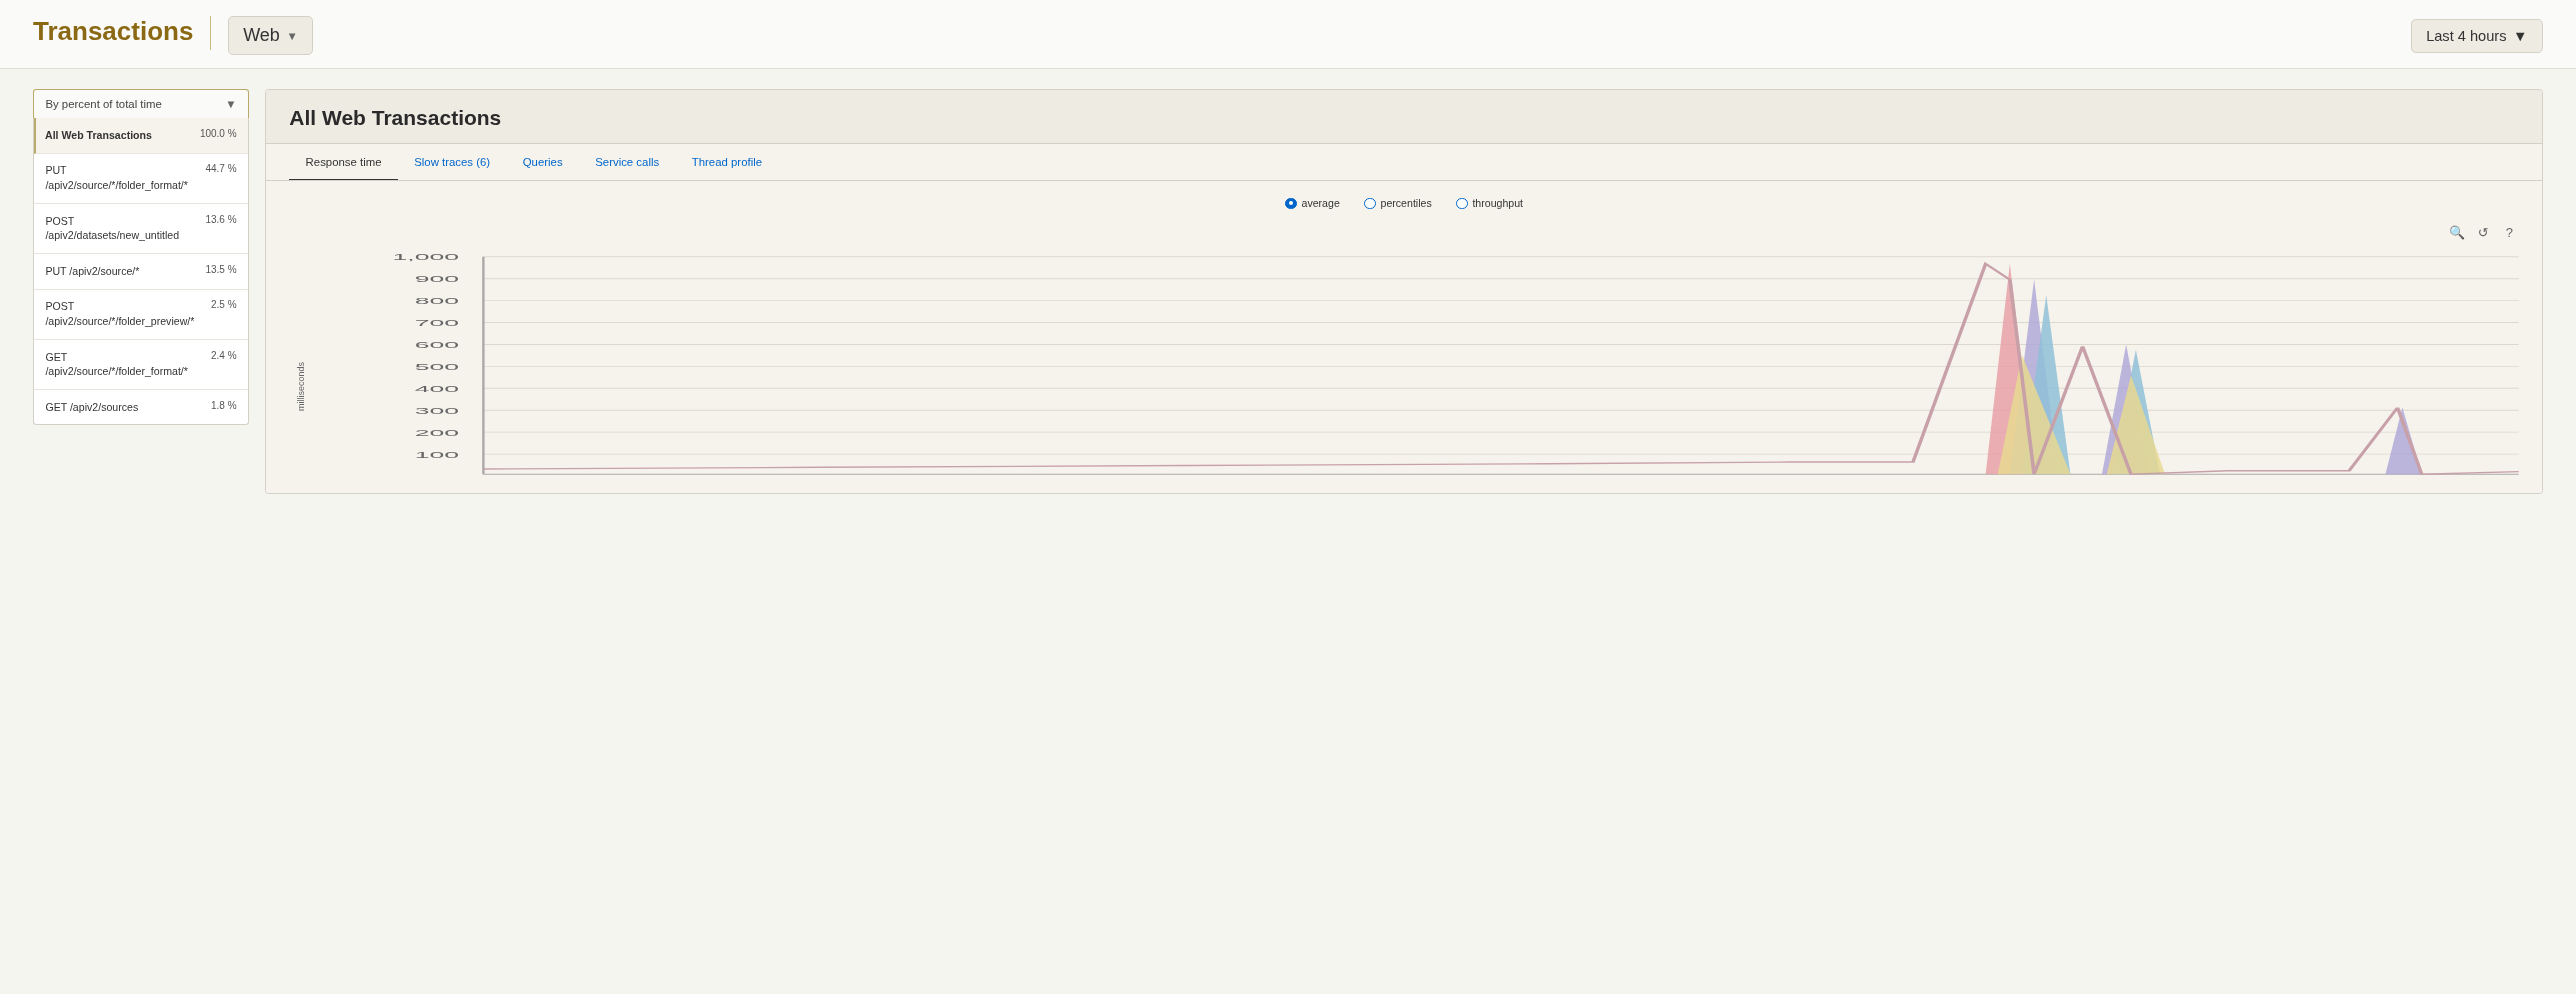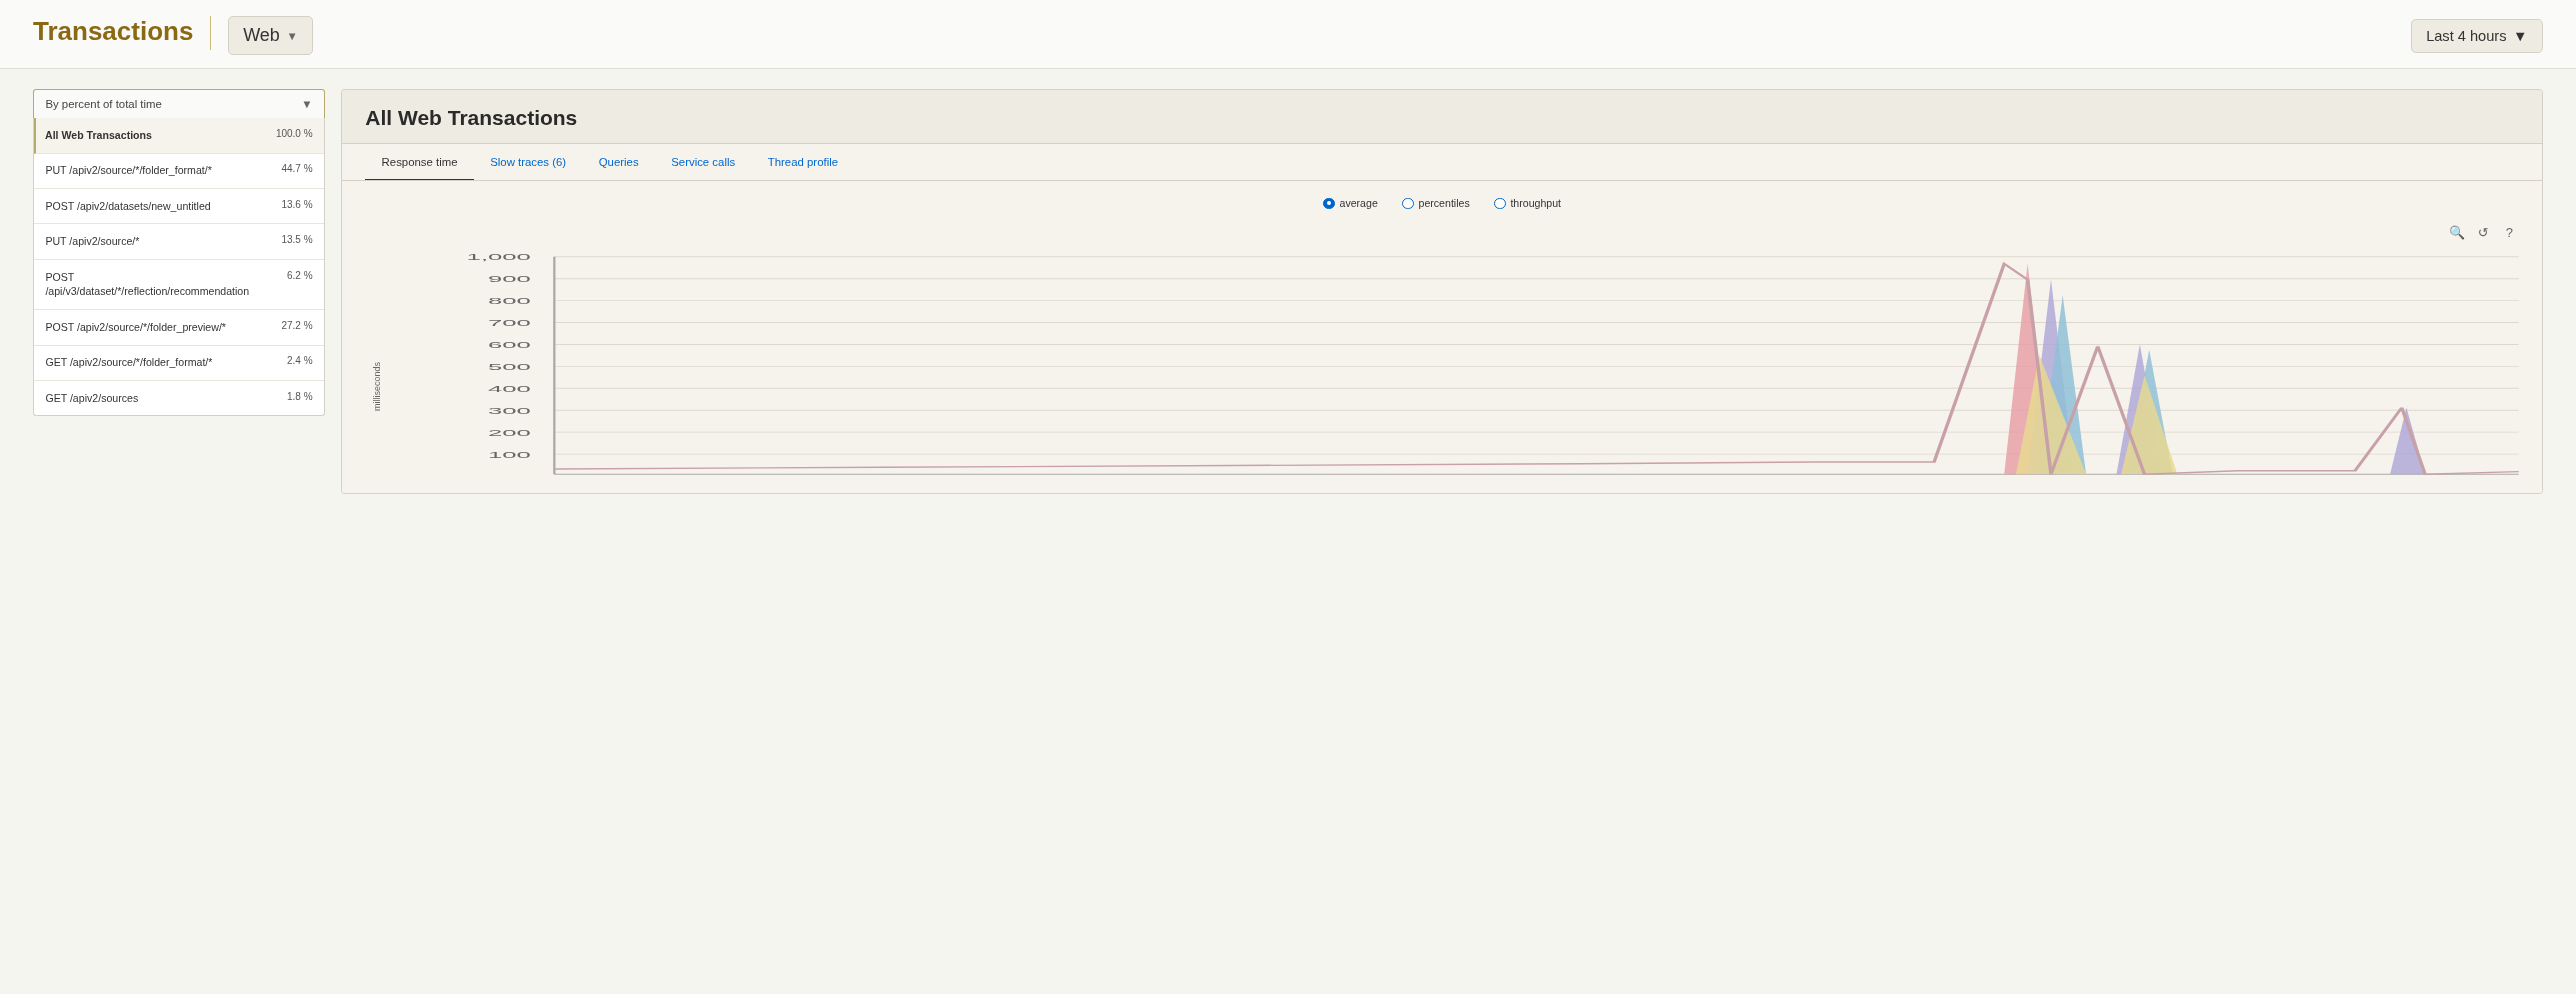--- a/index.html
+++ b/index.html
@@ -72,21 +72,21 @@
 
     .main-content {
       display: flex;
       gap: 0;
       padding: 19.5px 33px;
       gap: 16.3px;
     }
 
     
     .left-panel {
-      width: 292px;
+      width: 216px;
       flex-shrink: 0;
     }
 
     .sort-dropdown {
       display: flex;
       align-items: center;
       justify-content: space-between;
       background: #fafaf8;
       border: 0.8px solid #b8a96a;
       border-radius: 3.3px 3.3px 0 0;
@@ -343,26 +343,22 @@
         </div>
         <div class="transaction-item">
           <span class="transaction-name">POST /apiv2/datasets/new_untitled</span>
           <span class="transaction-percent">13.6 %</span>
         </div>
         <div class="transaction-item">
           <span class="transaction-name">PUT /apiv2/source/*</span>
           <span class="transaction-percent">13.5 %</span>
         </div>
         <div class="transaction-item">
-          <span class="transaction-name">POST /api/v3/dataset/*/reflection/recommendation</span>
-          <span class="transaction-percent">6.2 %</span>
-        </div>
-        <div class="transaction-item">
           <span class="transaction-name">POST /apiv2/source/*/folder_preview/*</span>
-          <span class="transaction-percent">27.2 %</span>
+          <span class="transaction-percent">2.5 %</span>
         </div>
         <div class="transaction-item">
           <span class="transaction-name">GET /apiv2/source/*/folder_format/*</span>
           <span class="transaction-percent">2.4 %</span>
         </div>
         <div class="transaction-item">
           <span class="transaction-name">GET /apiv2/sources</span>
           <span class="transaction-percent">1.8 %</span>
         </div>
       </div>

